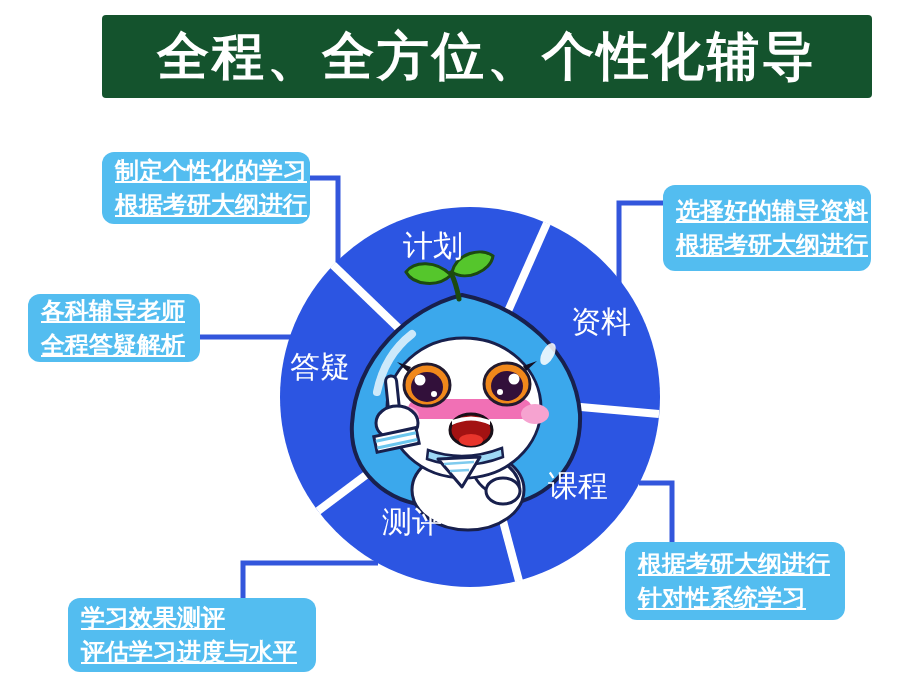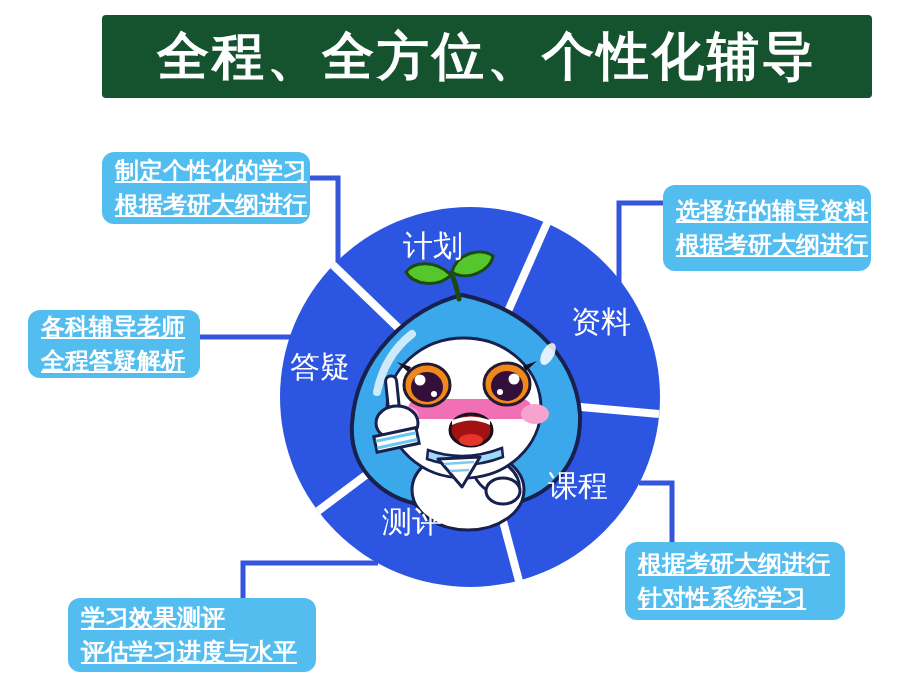--- a/index.html
+++ b/index.html
@@ -124,21 +124,21 @@
   <div class="callout" style="left:102px;top:152px;width:208px;height:72px;">
     <span>制定个性化的学习</span>
     <span>根据考研大纲进行</span>
   </div>
 
   <div class="callout" style="left:663px;top:185px;width:208px;height:86px;">
     <span>选择好的辅导资料</span>
     <span>根据考研大纲进行</span>
   </div>
 
-  <div class="callout" style="left:28px;top:310px;width:172px;height:68px;">
+  <div class="callout" style="left:28px;top:294px;width:172px;height:68px;">
     <span>各科辅导老师</span>
     <span>全程答疑解析</span>
   </div>
 
   <div class="callout" style="left:68px;top:598px;width:248px;height:74px;">
     <span>学习效果测评</span>
     <span>评估学习进度与水平</span>
   </div>
 
   <div class="callout" style="left:625px;top:542px;width:220px;height:78px;">

